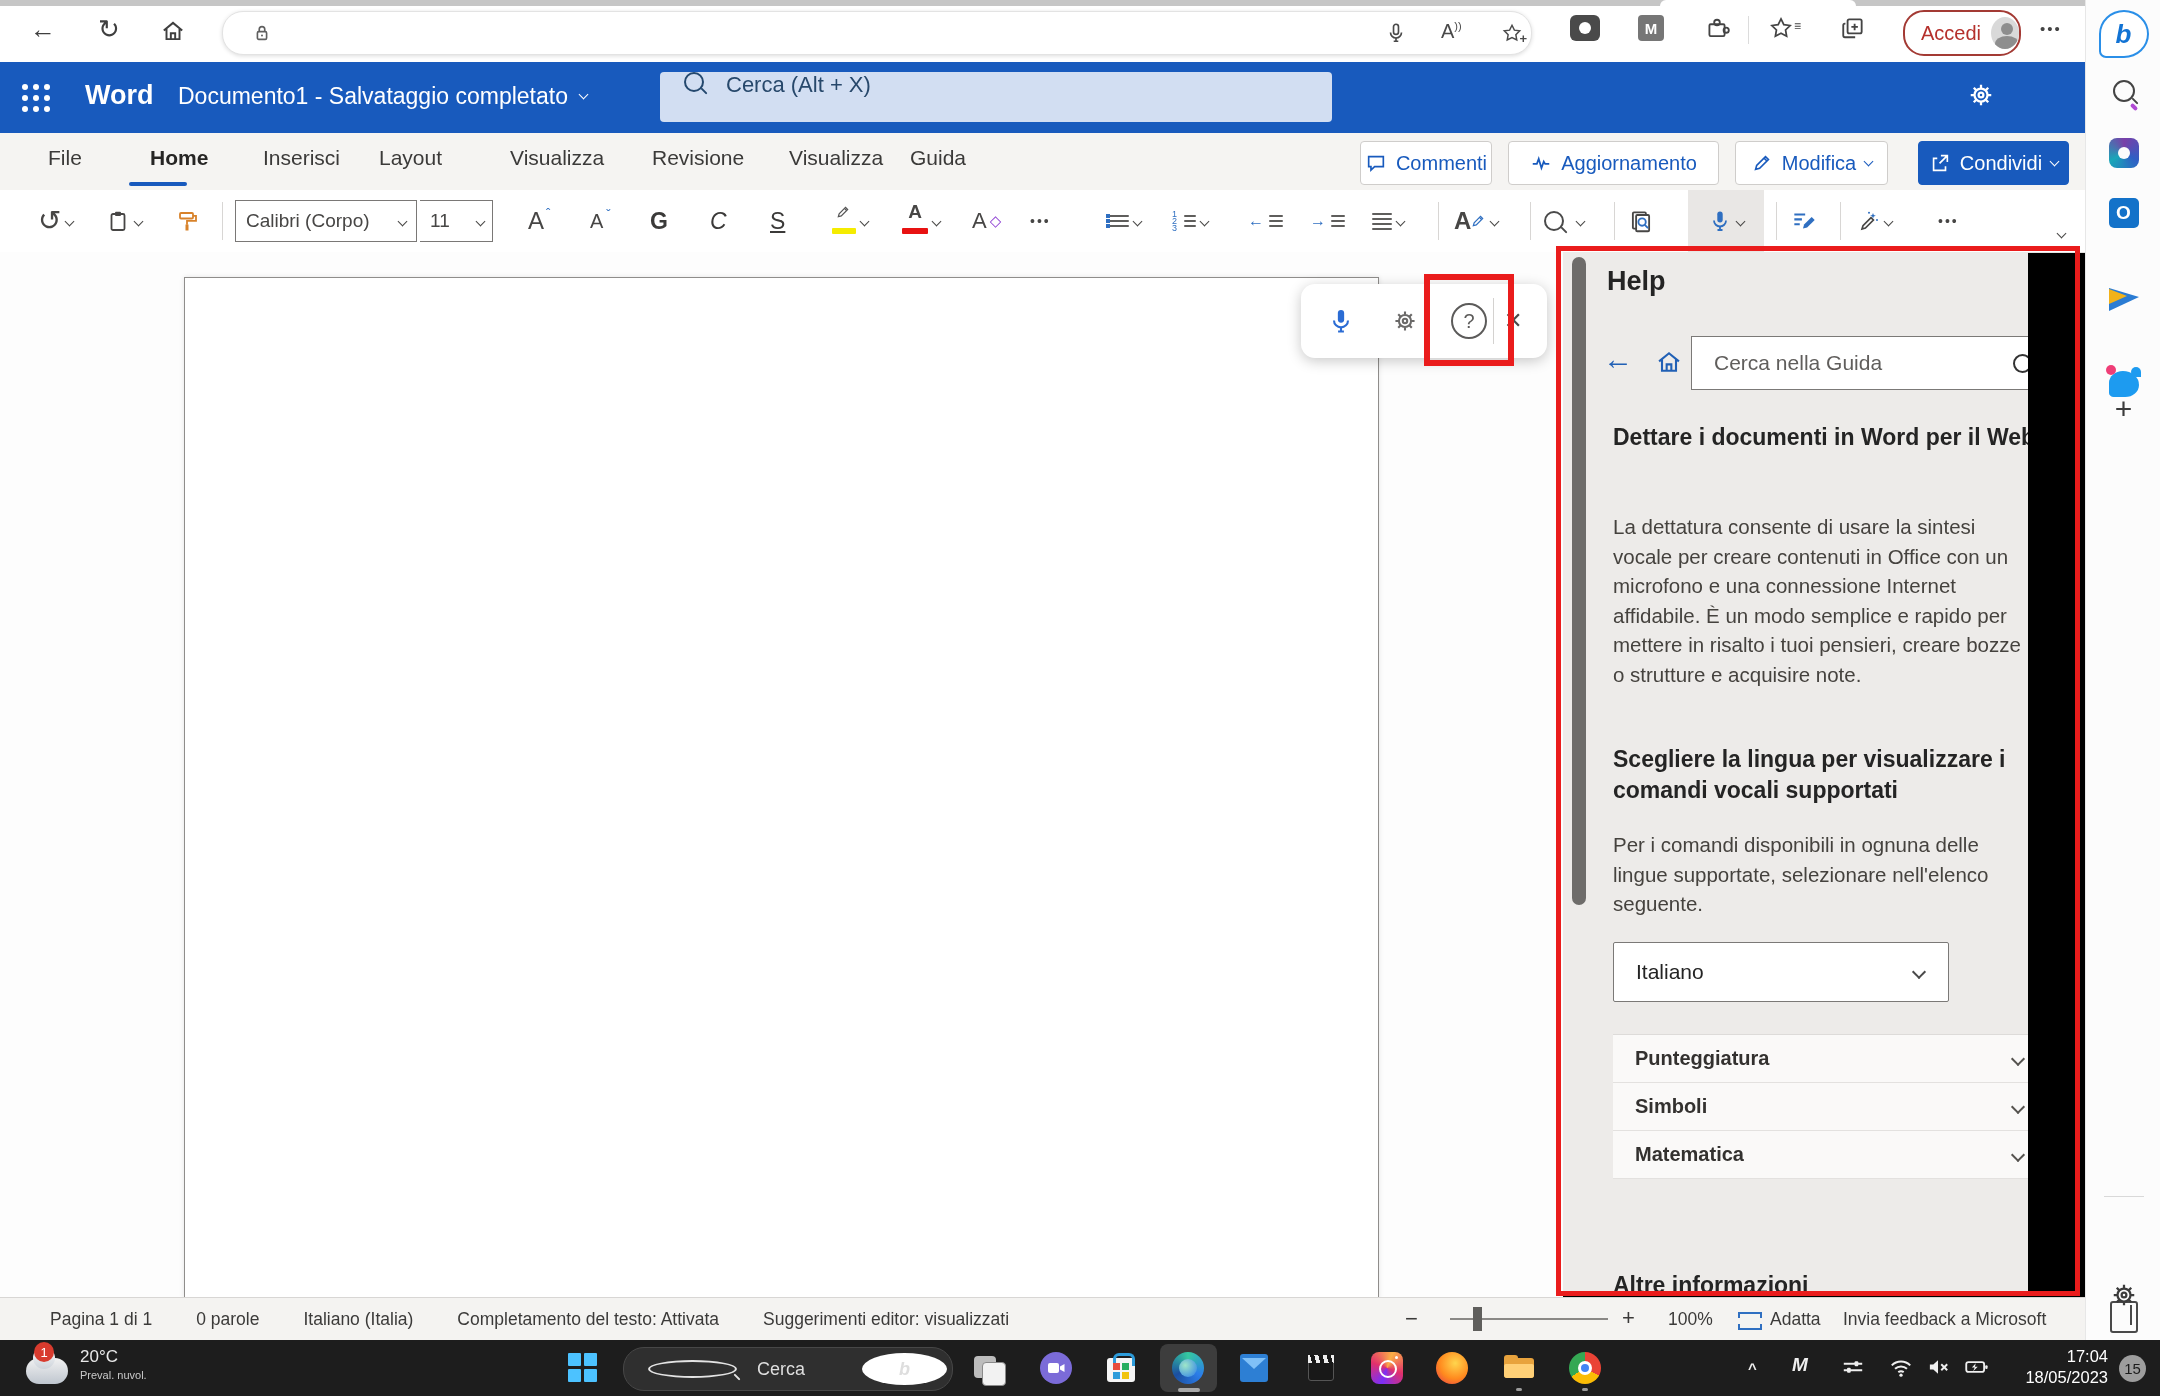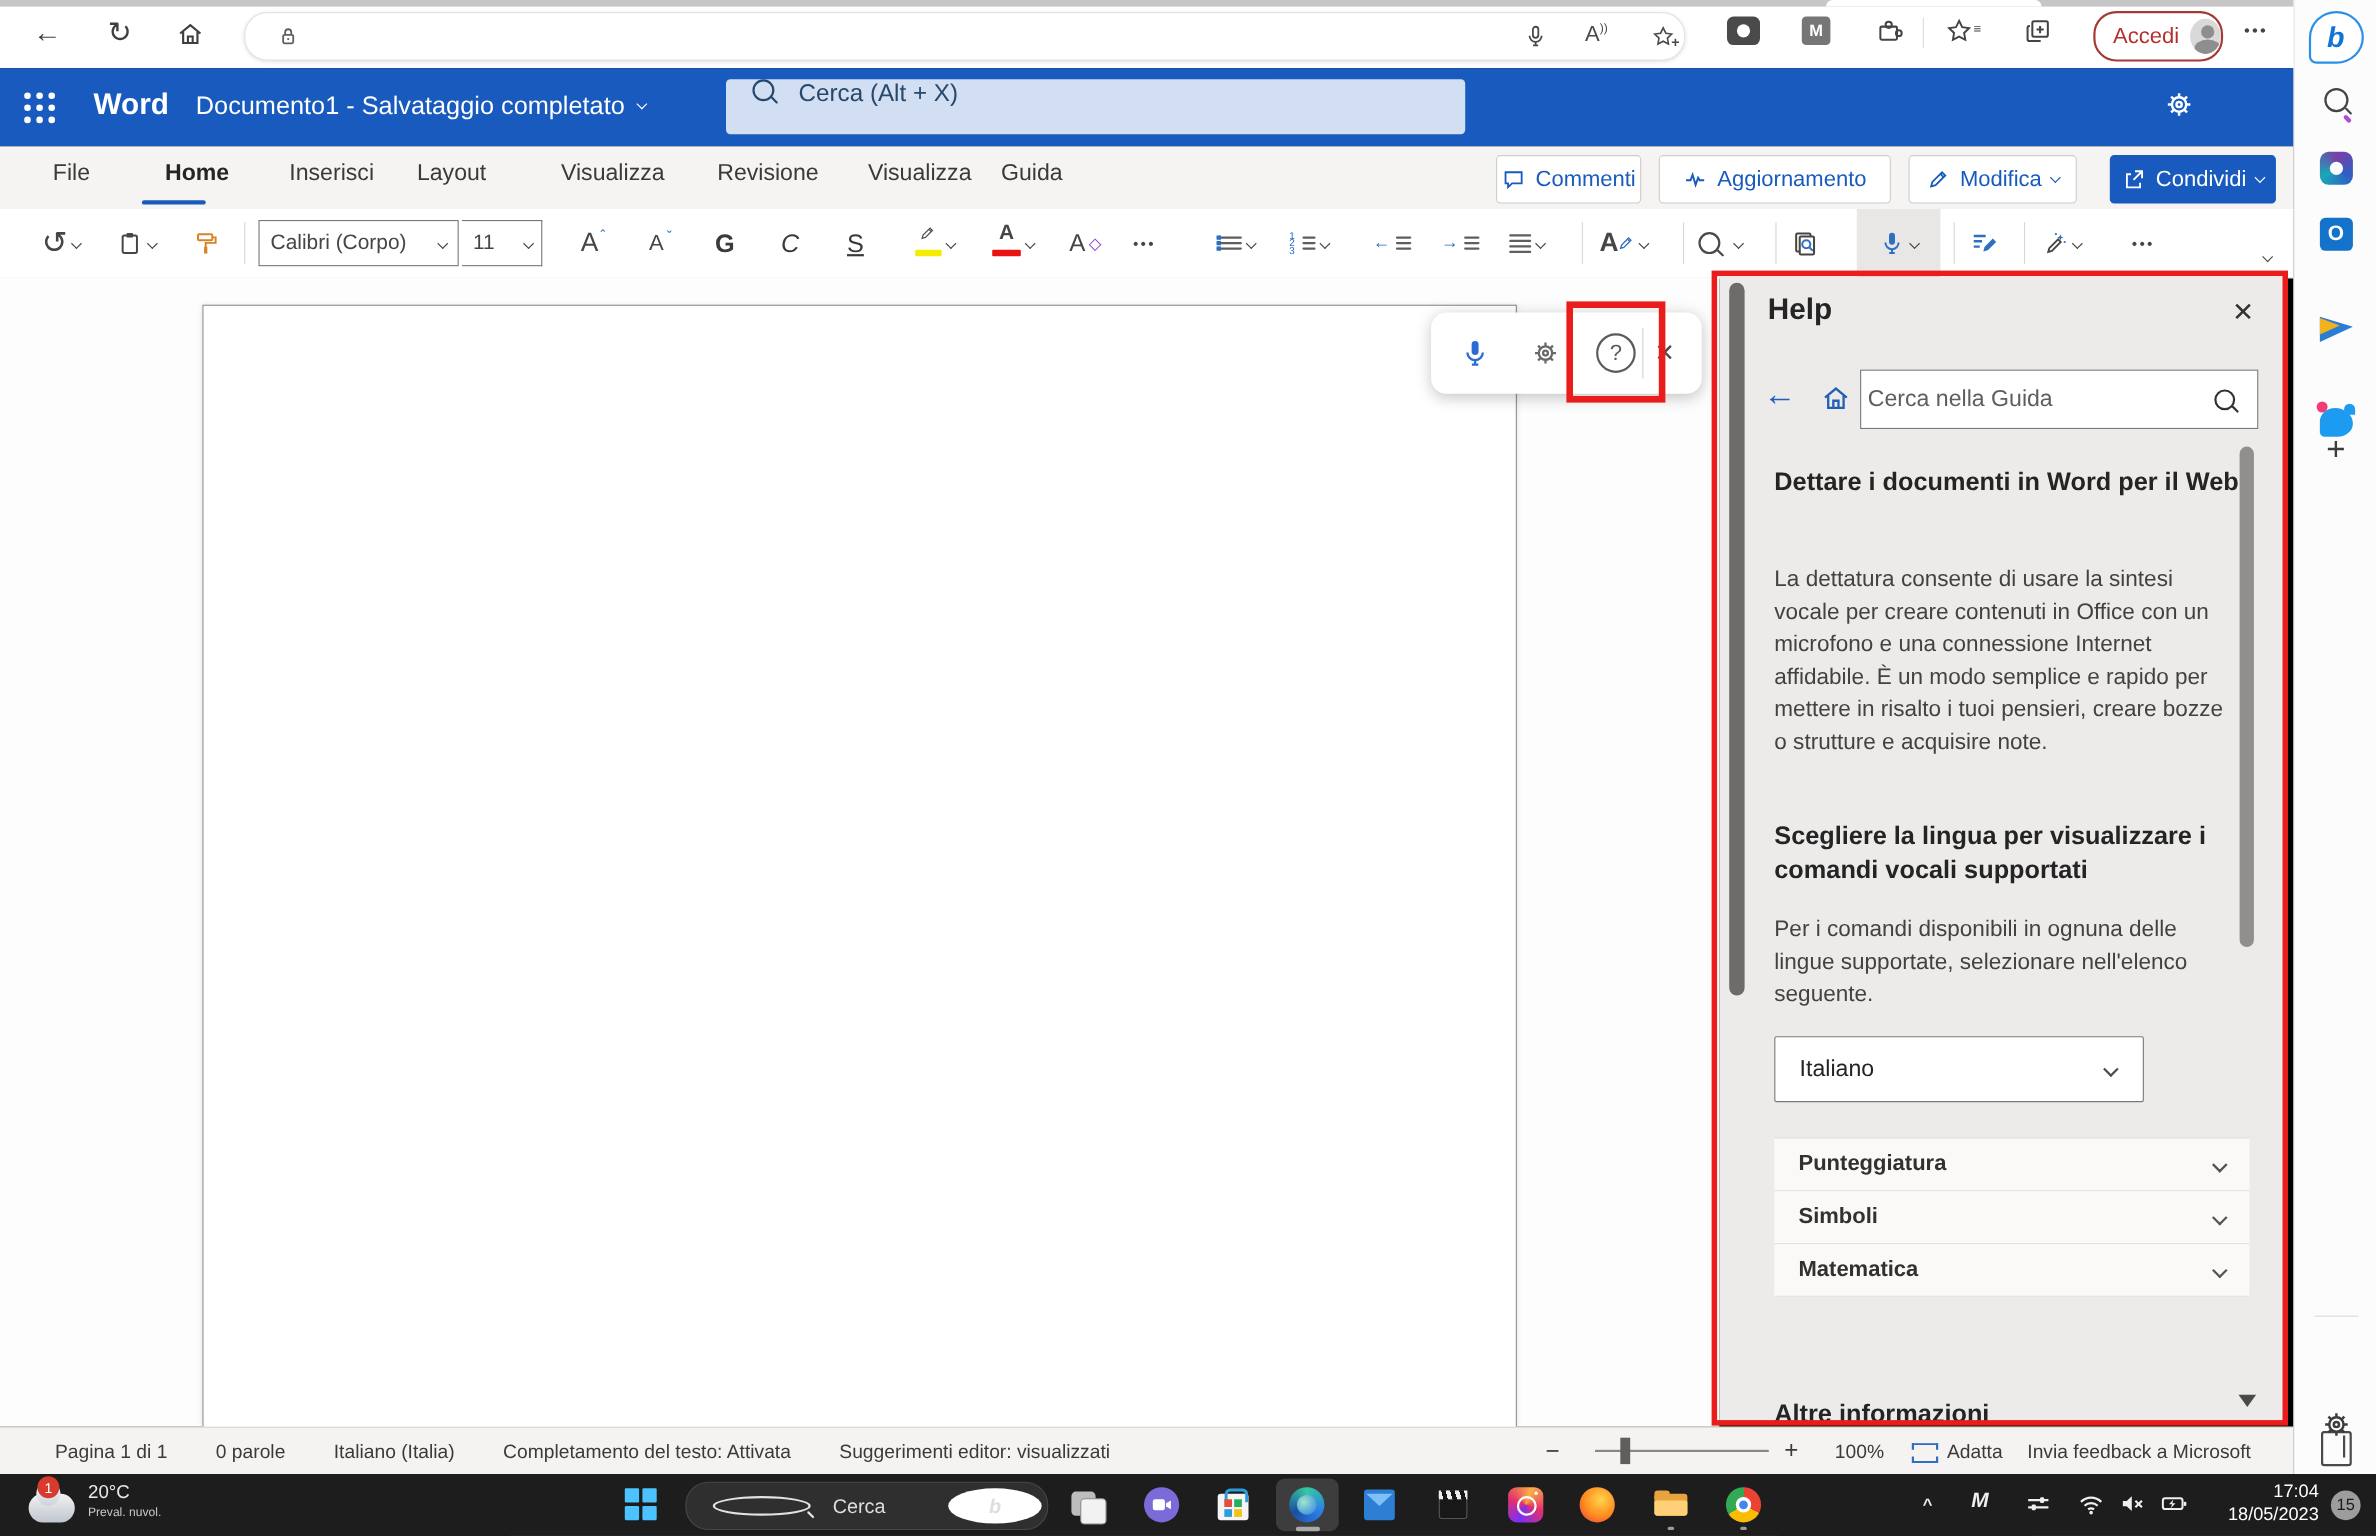--- a/index.html
+++ b/index.html
@@ -69,29 +69,29 @@
   
   #canvas{left:0;top:252px;width:1563px;height:1045px;background:#fdfdfd;}
   #page{left:184px;top:25px;width:1193px;height:1020px;background:#fff;border:1px solid #8f8d8b;box-shadow:0 0 5px rgba(0,0,0,.10);}
   #dictcard{left:1301px;top:32px;width:246px;height:74px;background:#fff;border-radius:14px;
      box-shadow:0 3px 14px rgba(0,0,0,.22);display:flex;align-items:center;}
   #dictcard .sep{width:1px;height:46px;background:#d4d2d0;margin:0 10px 0 6px;}
   .qmark{width:32px;height:32px;border:2px solid #5c5b5a;border-radius:50%;display:flex;align-items:center;
      justify-content:center;font-size:20px;color:#5c5b5a;}
 
   
-  #help{left:1563px;top:252px;width:516px;height:1041px;background:#edebe9;overflow:hidden;}
+  #help{left:1563px;top:252px;width:465px;height:1041px;background:#edebe9;overflow:hidden;}
   #docscroll{left:9px;top:5px;width:14px;height:648px;background:#6e6c6a;border-radius:7px;}
   #helptitle{left:44px;top:14px;font-size:27px;font-weight:bold;color:#242424;}
   #helpclose{left:466px;top:18px;font-size:24px;color:#333;}
   #helpback{left:40px;top:92px;color:#2160b5;font-size:30px;line-height:1;}
   #helphome{left:92px;top:96px;color:#2160b5;}
   #helpsearch{left:128px;top:84px;width:360px;height:52px;background:#fff;border:1.5px solid #7b7977;
      display:flex;align-items:center;}
-  #helpsearch input{border:0;outline:0;flex:1;margin-left:4px;font-size:21px;color:#15803d;
+  #helpsearch input{border:0;outline:0;flex:1;margin-left:20px;font-size:21px;color:#15803d;
      font-family:"Liberation Sans",sans-serif;background:transparent;}
   #helpsearch input::placeholder{color:#605e5c;}
   #helpsearch .mag{width:15px;height:15px;color:#333;margin-right:20px;}
   .harticle{position:absolute;left:50px;width:424px;color:#45423e;}
   .hh{font-size:23px;font-weight:bold;color:#242424;line-height:31px;}
   .hp{font-size:20.5px;line-height:29.5px;}
   #langdd{left:50px;top:690px;width:334px;height:58px;background:#fff;border:1.5px solid #7b7977;
      border-radius:2px;display:flex;align-items:center;justify-content:space-between;}
   #langdd span{font-size:21px;color:#242424;margin-left:22px;}
   #langdd .chv{margin-right:24px;color:#4a4a4a;}

